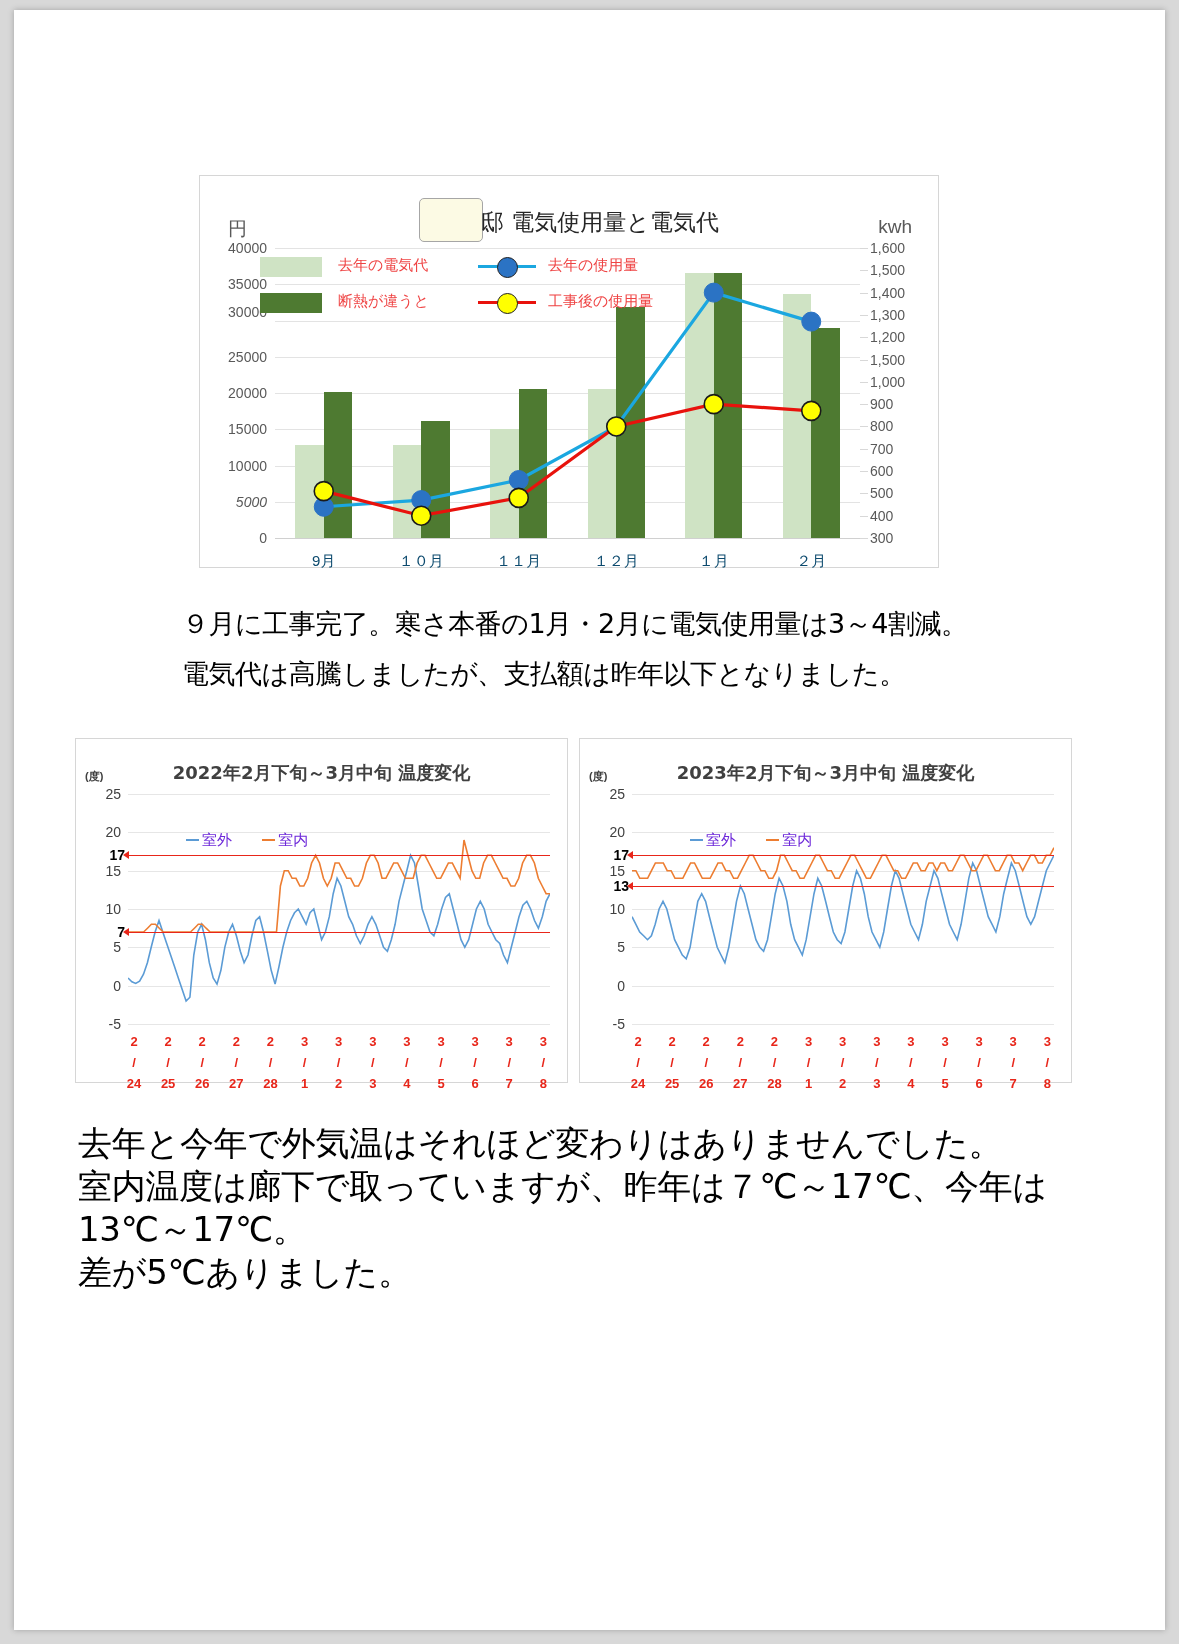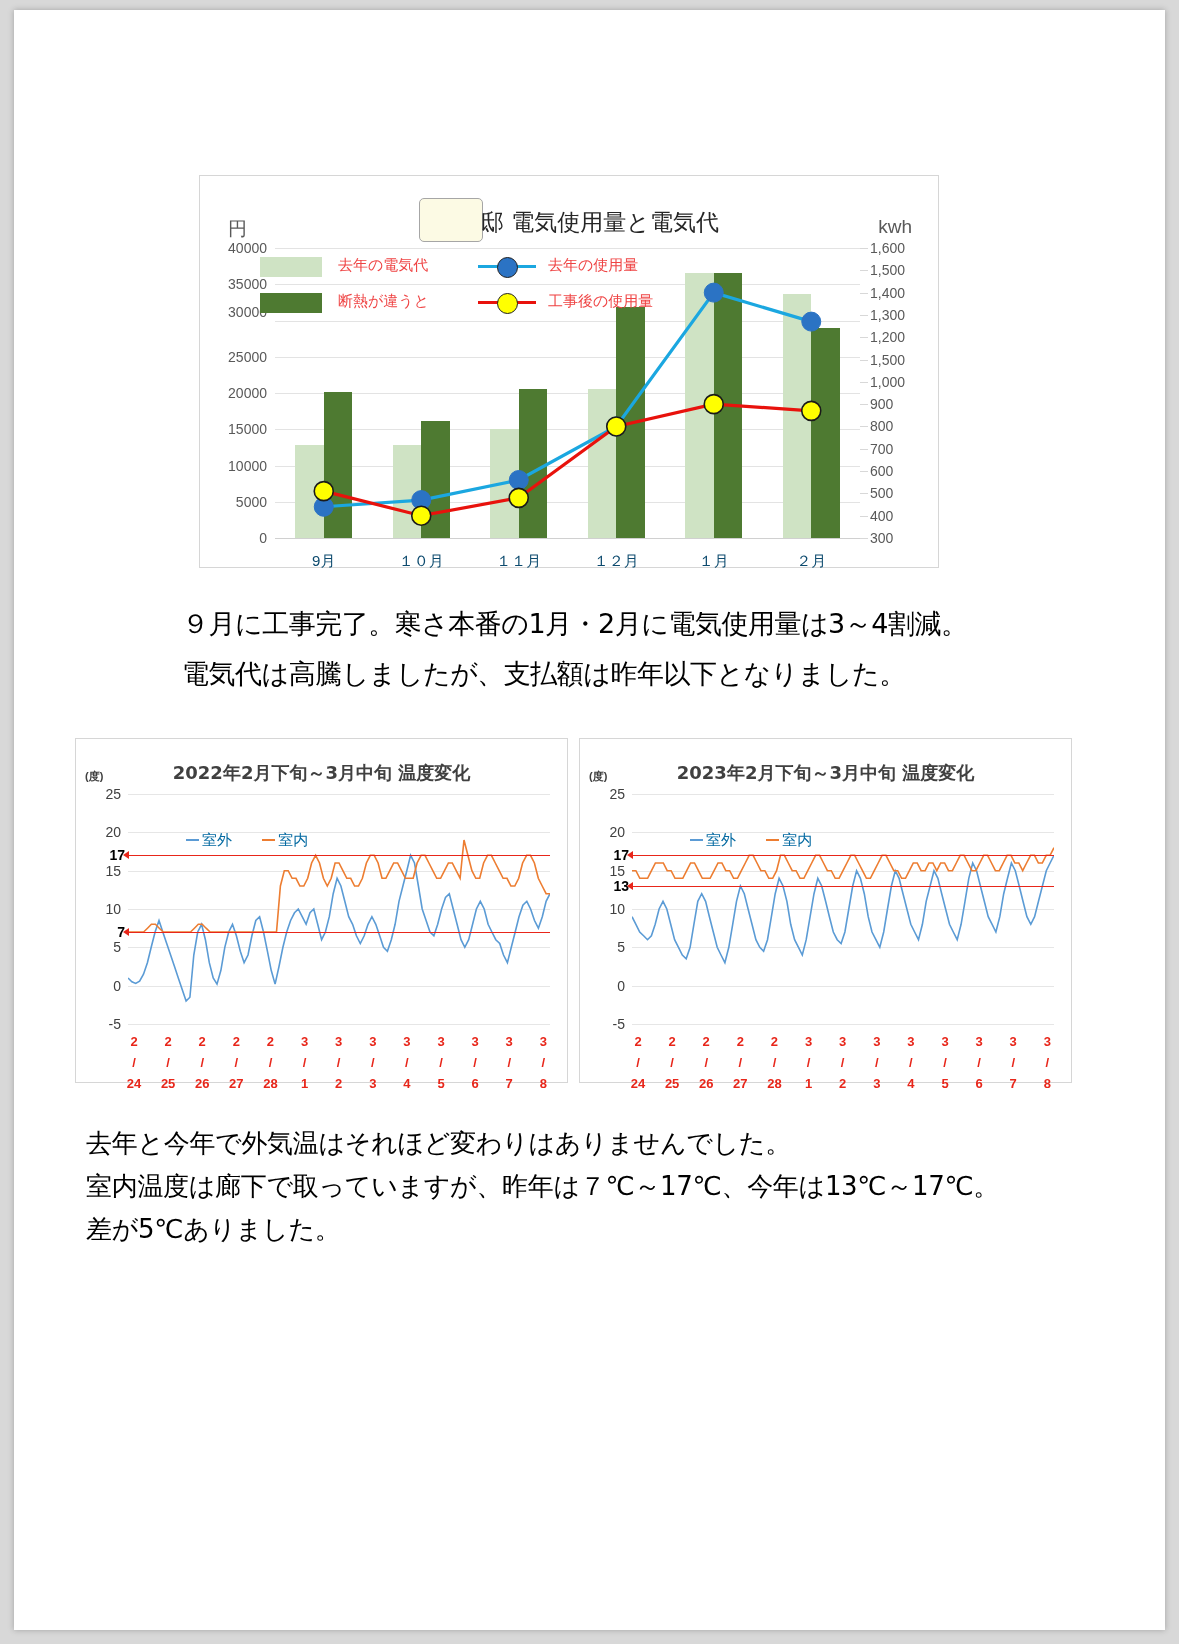--- a/index.html
+++ b/index.html
@@ -119,28 +119,28 @@
   .t-arrow{
     position:absolute;left:-5px;width:0;height:0;
     border-top:4px solid transparent;border-bottom:4px solid transparent;
     border-right:6px solid #e8261a;transform:translateY(-50%);
   }
   .t-dates{position:absolute;left:52px;top:292px;width:422px;height:62px;}
   .dcol{
     position:absolute;top:0;text-align:center;font-size:13px;font-weight:bold;
     color:#e8261a;line-height:21px;transform:translateX(-50%);
   }
-  .t-legend{position:absolute;left:110px;top:92px;font-size:15px;color:#0369a1;}
+  .t-legend{position:absolute;left:110px;top:92px;font-size:15px;color:#6d28d9;}
   .t-lg-item{display:inline-block;margin-right:26px;white-space:nowrap;}
   .t-lg-dash{display:inline-block;width:13px;height:2px;vertical-align:4px;margin-right:3px;}
 
   
   .body-text{
-    position:absolute; left:72px; width:980px;
-    font-size:26px; line-height:43px; color:#000;
+    position:absolute; left:64px; width:980px;
+    font-size:34px; line-height:43px; color:#000;
     font-family:"DejaVu Sans",sans-serif; letter-spacing:-0.3px;
   }
   #para-1{top:1112px;}
   #para-2{top:1278px;}
 </style>
 </head>
 <body>
 
 <div class="page">
 
@@ -150,21 +150,21 @@
       <span class="title-blank"></span><span>邸 電気使用量と電気代</span>
     </div>
 
     <div class="axis-unit-left">円</div>
     <div class="axis-unit-right">kwh</div>
 
     <div class="plot" id="combo-plot">
         <div class="gridline base" style="top: 290px;"></div>
         <div class="ytick-l" style="top: 290px;">0</div>
         <div class="gridline" style="top: 253.75px;"></div>
-        <div class="ytick-l" style="top: 253.75px;">5000</div>
+        <div class="ytick-l" style="top: 253.75px; font-style: italic;">5000</div>
         <div class="gridline" style="top: 217.5px;"></div>
         <div class="ytick-l" style="top: 217.5px;">10000</div>
         <div class="gridline" style="top: 181.25px;"></div>
         <div class="ytick-l" style="top: 181.25px;">15000</div>
         <div class="gridline" style="top: 145px;"></div>
         <div class="ytick-l" style="top: 145px;">20000</div>
         <div class="gridline" style="top: 108.75px;"></div>
         <div class="ytick-l" style="top: 108.75px;">25000</div>
         <div class="gridline" style="top: 72.5px;"></div>
         <div class="ytick-l" style="top: 64px; margin-left: 36px;">30000</div>

